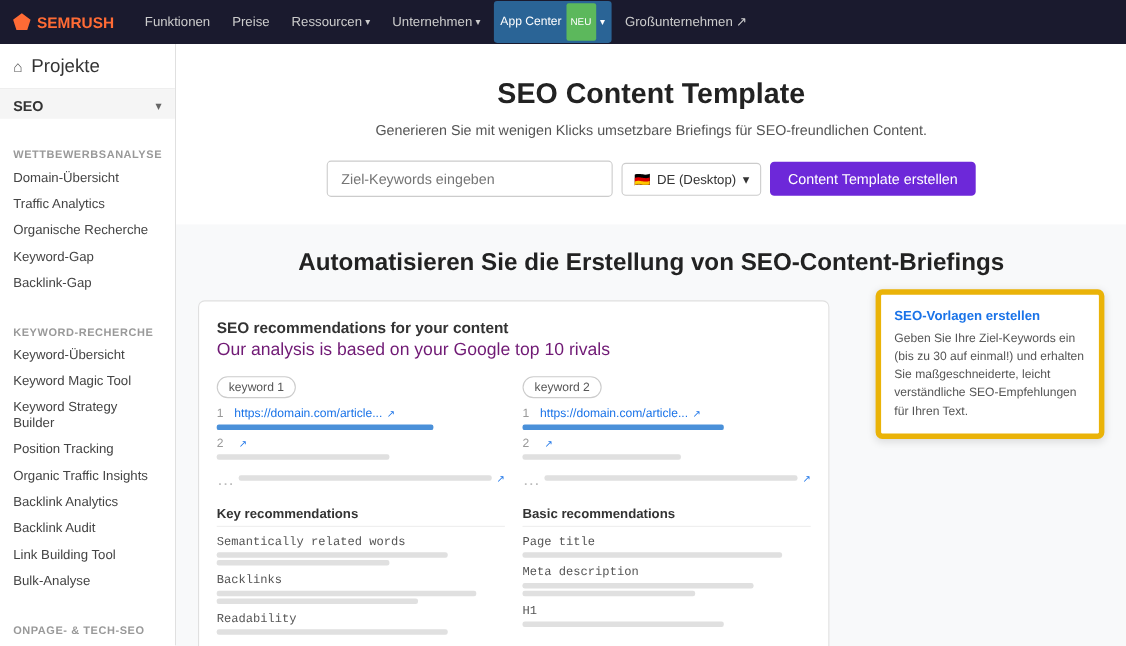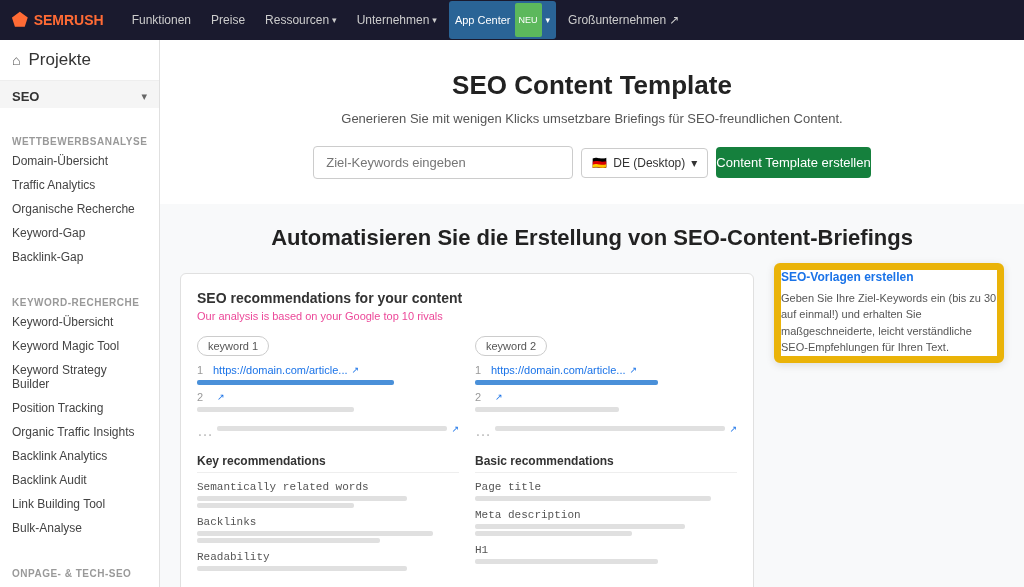--- a/index.html
+++ b/index.html
@@ -104,21 +104,21 @@
       font-size: 13px; color: #999;
       outline: none;
     }
     .hero-select {
       padding: 7px 10px; border: 1px solid #ccc; border-radius: 4px;
       font-size: 12px; color: #333; background: #fff;
       display: flex; align-items: center; gap: 6px; cursor: pointer;
       white-space: nowrap;
     }
     .hero-btn {
-      padding: 8px 0; background: #15803d; color: #fff; border: none;
+      padding: 8px 16px; background: #6d28d9; color: #fff; border: none;
       border-radius: 4px; font-size: 13px; font-weight: 500; cursor: pointer;
       white-space: nowrap;
     }
 
     
     .bottom-section {
       padding: 20px;
     }
     .bottom-title {
       text-align: center; font-size: 22px; font-weight: 700; color: #222;
@@ -126,24 +126,25 @@
     }
 
     .demo-layout {
       display: flex; gap: 16px; position: relative;
     }
 
     
     .tooltip-box {
       position: absolute;
       right: 0; top: -10px;
-      width: 230px;
+      width: 208px;
       background: #fff;
-      border: 7px solid #eab308;
+      border: 5px solid #eab308;
       border-radius: 6px;
+      padding: 12px;
       box-shadow: 0 2px 8px rgba(0,0,0,0.12);
       z-index: 10;
     }
     .tooltip-box .tooltip-title {
       color: #1a73e8; font-size: 12px; font-weight: 600; margin-bottom: 6px;
     }
     .tooltip-box .tooltip-text {
       font-size: 11px; color: #555; line-height: 1.5;
     }
 
@@ -153,21 +154,21 @@
       background: #fff;
       border: 1px solid #e0e0e0;
       border-radius: 6px;
       padding: 16px;
       margin-right: 250px;
     }
     .demo-card-title {
       font-size: 14px; font-weight: 600; color: #333; margin-bottom: 4px;
     }
     .demo-card-subtitle {
-      font-size: 11px; color: #ec4899; margin-bottom: 14px;
+      font-size: 16px; color: #701a75; margin-bottom: 14px;
     }
 
     .keyword-cols {
       display: flex; gap: 16px; margin-bottom: 14px;
     }
     .keyword-col { flex: 1; }
     .keyword-tag {
       display: inline-block; border: 1px solid #ccc; border-radius: 12px;
       padding: 3px 10px; font-size: 11px; color: #555; margin-bottom: 8px;
     }

